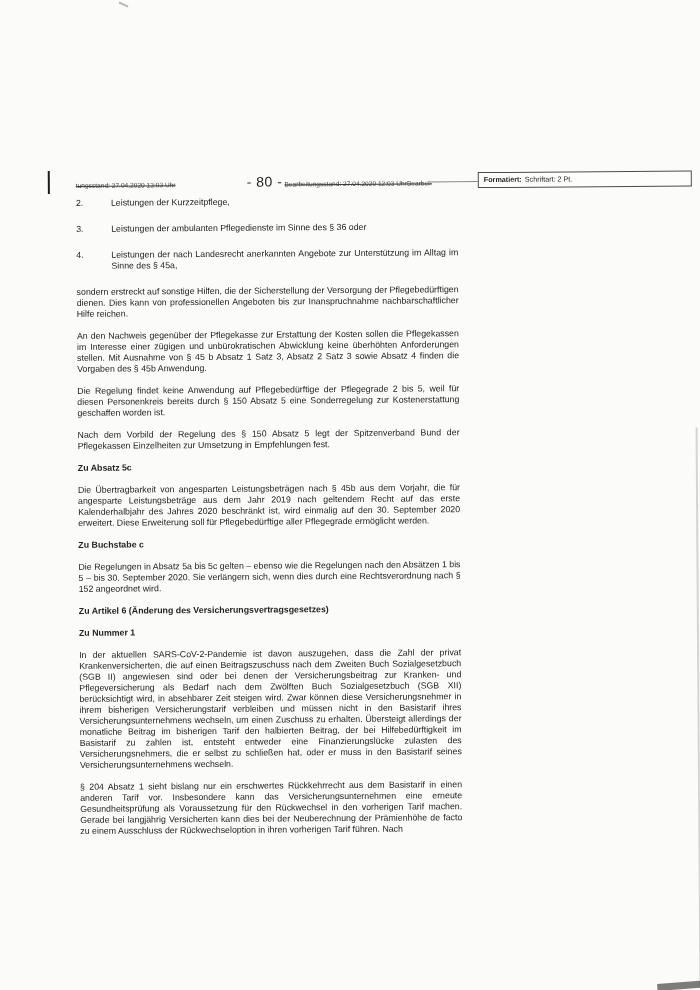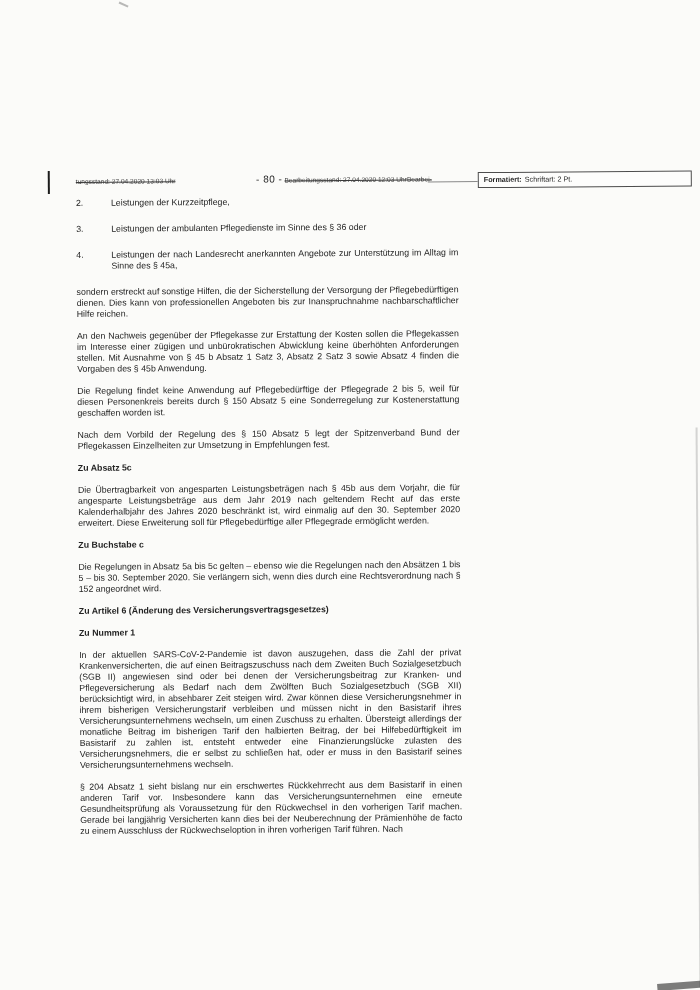--- a/index.html
+++ b/index.html
@@ -35,21 +35,21 @@
     white-space: nowrap;
   }
   .hdr-small {
     font-size: 6.6px;
     color: #3a3a3a;
     text-decoration: line-through;
     text-decoration-thickness: 1px;
   }
   .hdr-left { margin-right: auto; }
   .page-num {
-    font-size: 10px;
+    font-size: 14px;
     color: #1d1d1d;
     letter-spacing: 0.5px;
     padding: 0 2px 0 6px;
   }
   .connector {
     position: absolute;
     left: 430px; top: 182px;
     width: 50px; height: 1px;
     background: #8a8a8a;
   }

